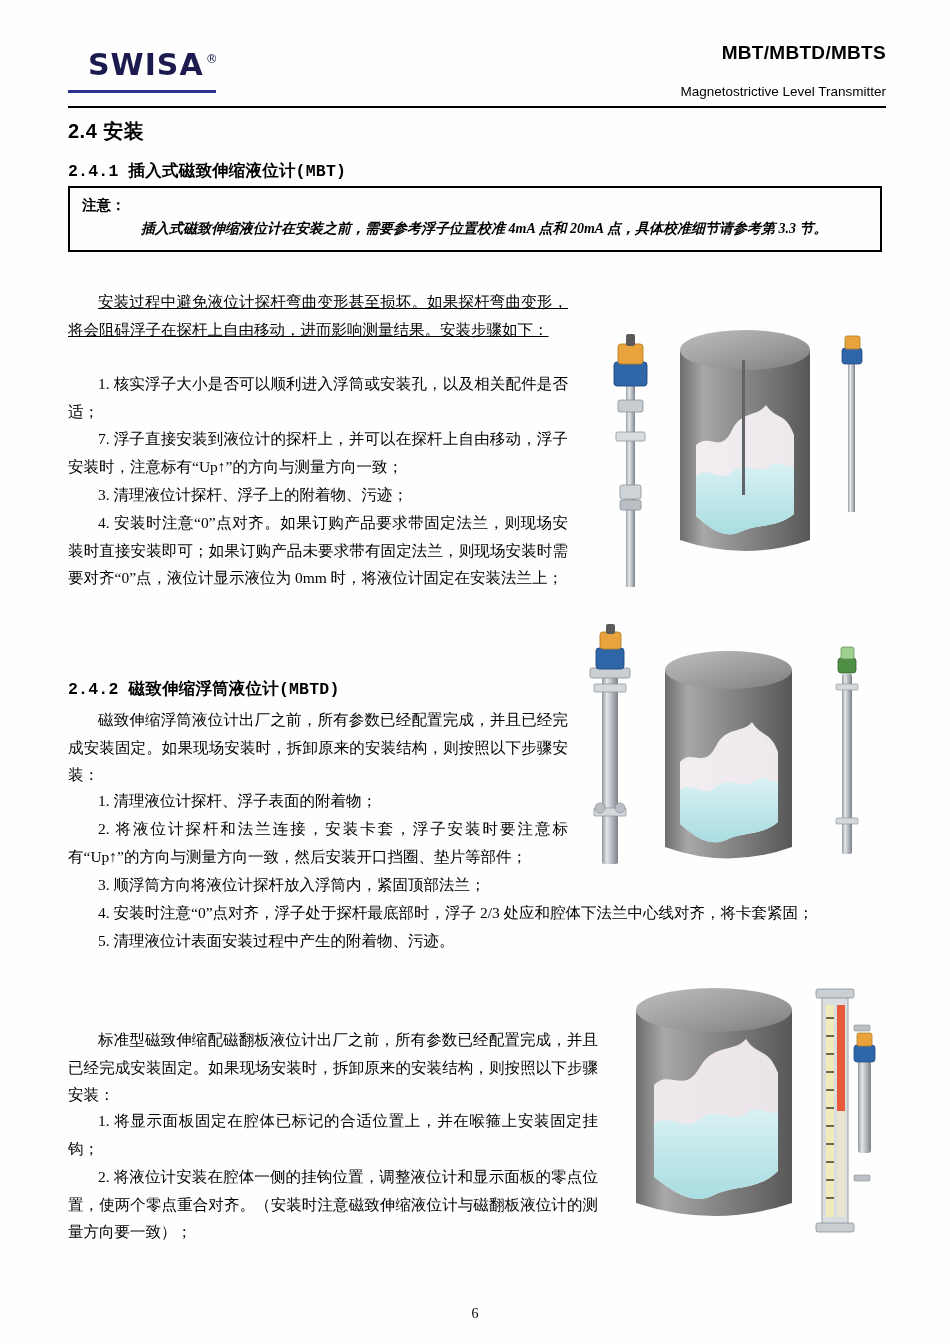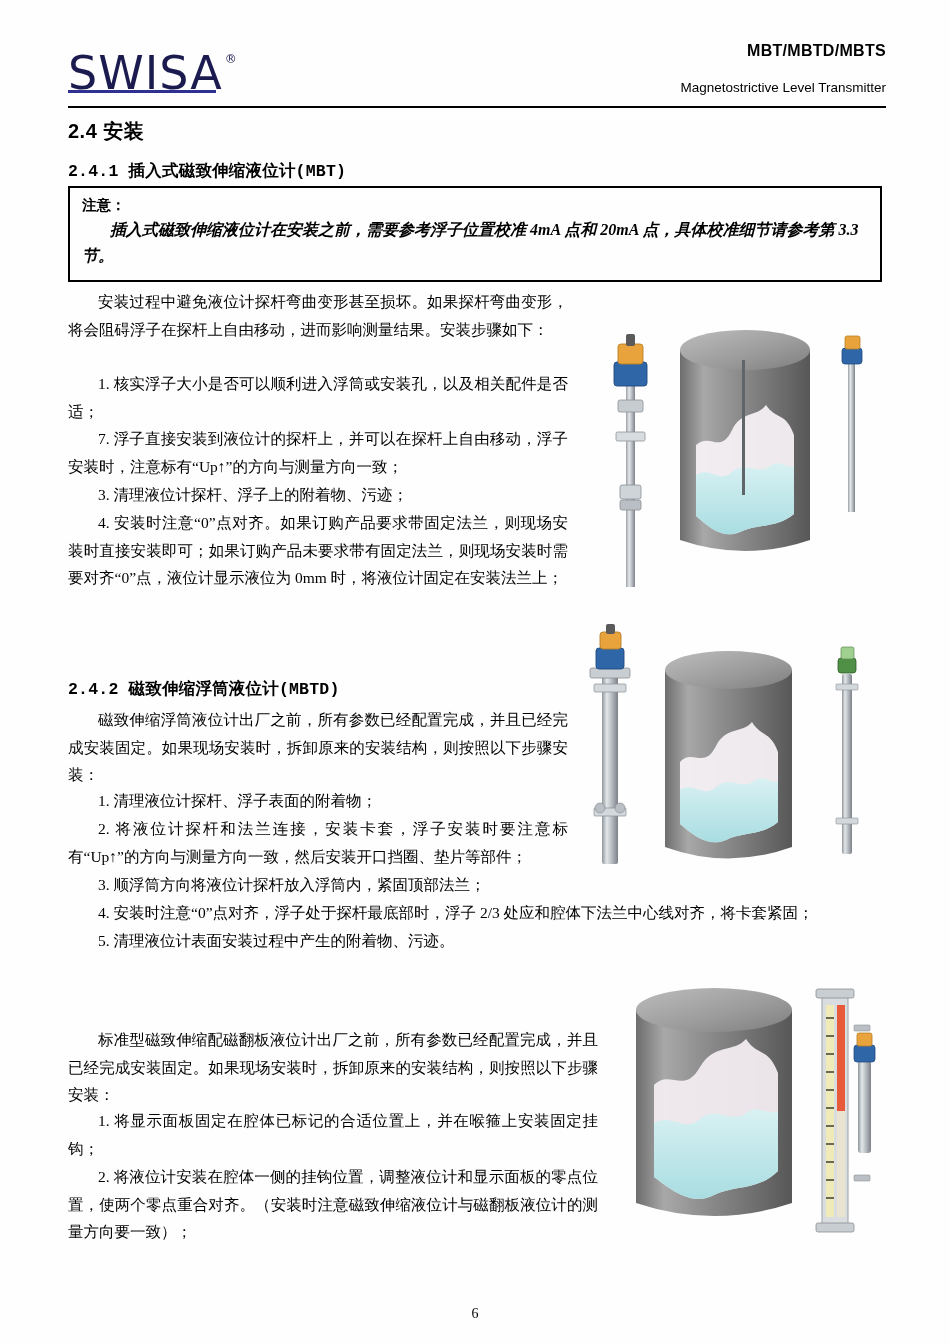--- a/index.html
+++ b/index.html
@@ -28,25 +28,26 @@
   }
   .logo-wrap {
     position: absolute;
     left: 0;
     top: 8px;
     display: flex;
     align-items: flex-start;
   }
   .logo-text {
     font-family: "DejaVu Sans", sans-serif;
-    font-weight: normal;
-    font-size: 46px;
+    font-weight: bold;
+    font-size: 30px;
     letter-spacing: 1px;
     color: #1b1b4f;
     line-height: 1;
+    margin-left: 20px;
   }
   .logo-reg {
     font-family: "DejaVu Sans", sans-serif;
     font-size: 12px;
     color: #1b1b4f;
     margin-left: 2px;
     margin-top: 2px;
   }
   .logo-underline {
     position: absolute;
@@ -58,21 +59,21 @@
   }
   .header-right {
     position: absolute;
     right: 0;
     top: 0;
     text-align: right;
   }
   .header-title {
     font-family: "Liberation Sans", sans-serif;
     font-weight: bold;
-    font-size: 16px;
+    font-size: 19px;
     letter-spacing: 0.3px;
   }
   .header-sub {
     font-family: "Liberation Sans", sans-serif;
     font-size: 13.5px;
     margin-top: 20px;
   }
   .header-rule {
     position: absolute;
     left: 68px;
@@ -112,24 +113,25 @@
   }
   .note-label {
     font-family: "Liberation Sans", sans-serif;
     font-weight: bold;
     font-size: 14.5px;
   }
   .note-body {
     font-family: "Liberation Serif", serif;
     font-weight: bold;
     font-style: italic;
-    font-size: 16px;
+    font-size: 14px;
     line-height: 1.65;
     text-indent: 28px;
     margin-top: 2px;
+    margin-left: 31px;
   }
 
   
   .para {
     position: absolute;
     font-family: "Liberation Serif", serif;
     font-size: 15.5px;
     line-height: 1.78;
     text-align: justify;
   }
@@ -171,21 +173,21 @@
 
   <h2 class="sec" style="left:68px; top:118px;">2.4  安装</h2>
 
   <h3 class="subsec" style="left:68px; top:160px;">2.4.1  插入式磁致伸缩液位计(MBT)</h3>
 
   <div class="note-box">
     <div class="note-label">注意：</div>
     <div class="note-body">插入式磁致伸缩液位计在安装之前，需要参考浮子位置校准 4mA 点和 20mA 点，具体校准细节请参考第 3.3 节。</div>
   </div>
 
-  <div class="para indent" style="left:68px; top:288px; width:500px;">安装过程中避免液位计探杆弯曲变形甚至损坏。如果探杆弯曲变形，将会阻碍浮子在探杆上自由移动，进而影响测量结果。安装步骤如下：</div>
+  <div class="para indent" style="left:68px; top:288px; width:500px;text-decoration:underline;">安装过程中避免液位计探杆弯曲变形甚至损坏。如果探杆弯曲变形，将会阻碍浮子在探杆上自由移动，进而影响测量结果。安装步骤如下：</div>
   <div class="para indent-list" style="left:68px; top:370px; width:500px;">1. 核实浮子大小是否可以顺利进入浮筒或安装孔，以及相关配件是否适；</div>
   <div class="para indent-list" style="left:68px; top:425px; width:500px;">7. 浮子直接安装到液位计的探杆上，并可以在探杆上自由移动，浮子安装时，注意标有“Up↑”的方向与测量方向一致；</div>
   <div class="para indent-list" style="left:68px; top:481px; width:500px;">3. 清理液位计探杆、浮子上的附着物、污迹；</div>
   <div class="para indent-list" style="left:68px; top:509px; width:500px;">4. 安装时注意“0”点对齐。如果订购产品要求带固定法兰，则现场安装时直接安装即可；如果订购产品未要求带有固定法兰，则现场安装时需要对齐“0”点，液位计显示液位为 0mm 时，将液位计固定在安装法兰上；</div>
 
   <div class="figure" style="left:570px; top:300px; width:320px; height:300px;">
     <svg width="320" height="300" viewBox="0 0 320 300">
       <defs>
         <linearGradient id="tank1" x1="0" y1="0" x2="1" y2="0">
           <stop offset="0%" stop-color="#6d6d6d"></stop>

